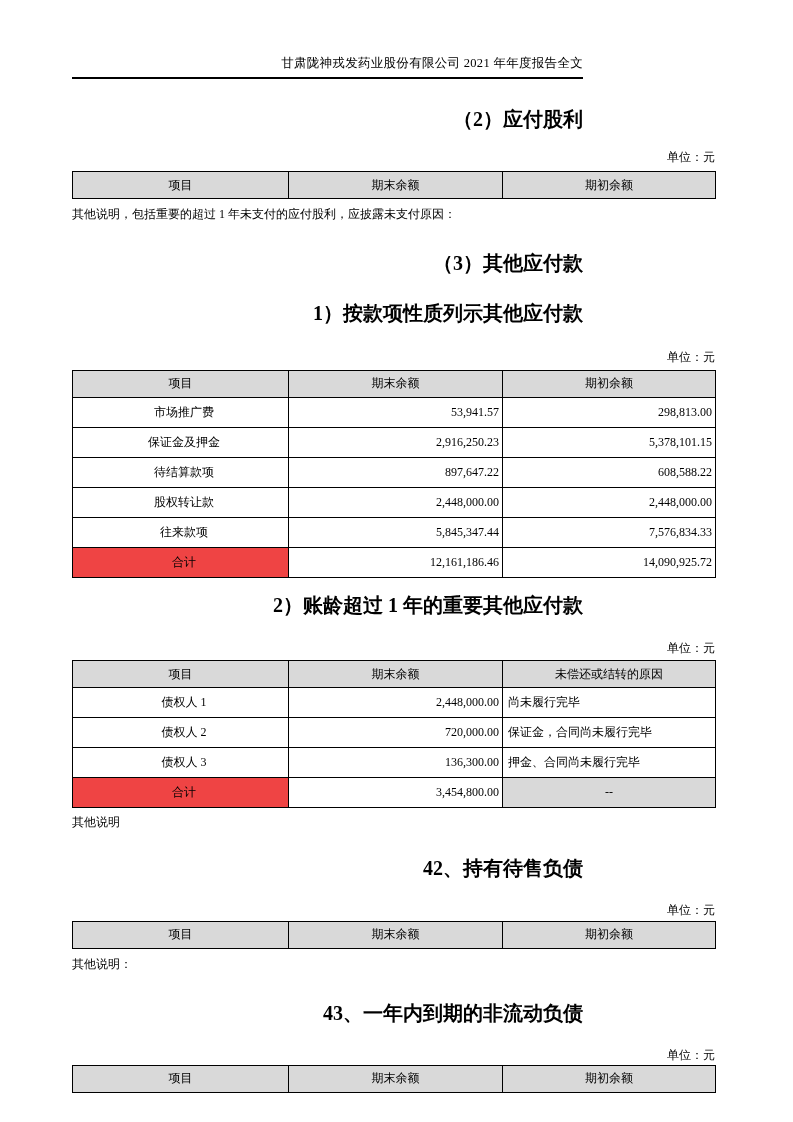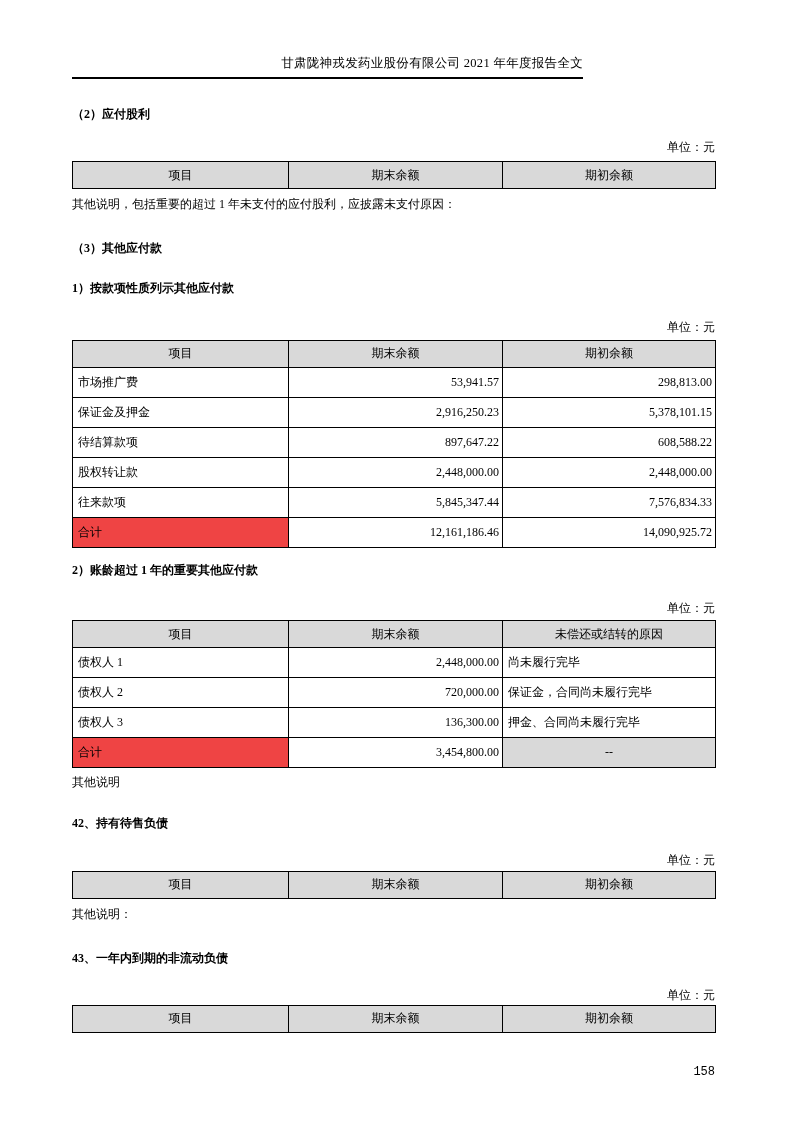--- a/index.html
+++ b/index.html
@@ -24,24 +24,25 @@
   }
   .doc-header {
     padding-top: 55px;
     padding-bottom: 5px;
     border-bottom: 2px solid #000000;
     text-align: right;
     font-size: 12.5px;
     letter-spacing: 0.3px;
   }
   .heading {
-    font-size: 12px;
+    font-size: 20px;
     font-weight: bold;
     margin: 0;
     line-height: 1.25;
+    text-align: right;
   }
   .unit {
     width: 643px;
     text-align: right;
     font-size: 12px;
     line-height: 1.2;
   }
   .note {
     margin: 0;
     font-size: 12px;
@@ -66,21 +67,21 @@
   .tbl th {
     background: #d9d9d9;
     text-align: center;
     height: 26px;
     padding: 0 0;
   }
   .tbl td {
     height: 29px;
     padding: 0 4px;
   }
-  td.cell-label { text-align: left; padding-left: 5px; margin-left: 14px; }
+  td.cell-label { text-align: center; padding-left: 11px; margin-left: 14px; }
   td.cell-num   { text-align: right; padding-right: 3px; }
   td.cell-reason{ text-align: left; padding-left: 5px; }
   td.cell-gray  { background: #ef4444; font-family: Liberation Mono, monospace; }
   td.cell-dash  { background: #d9d9d9; text-align: center; }
   .page-number {
     text-align: right;
     padding-right: 2px;
     width: 643px;
     font-size: 12px;
     font-family: Liberation Mono, monospace;

